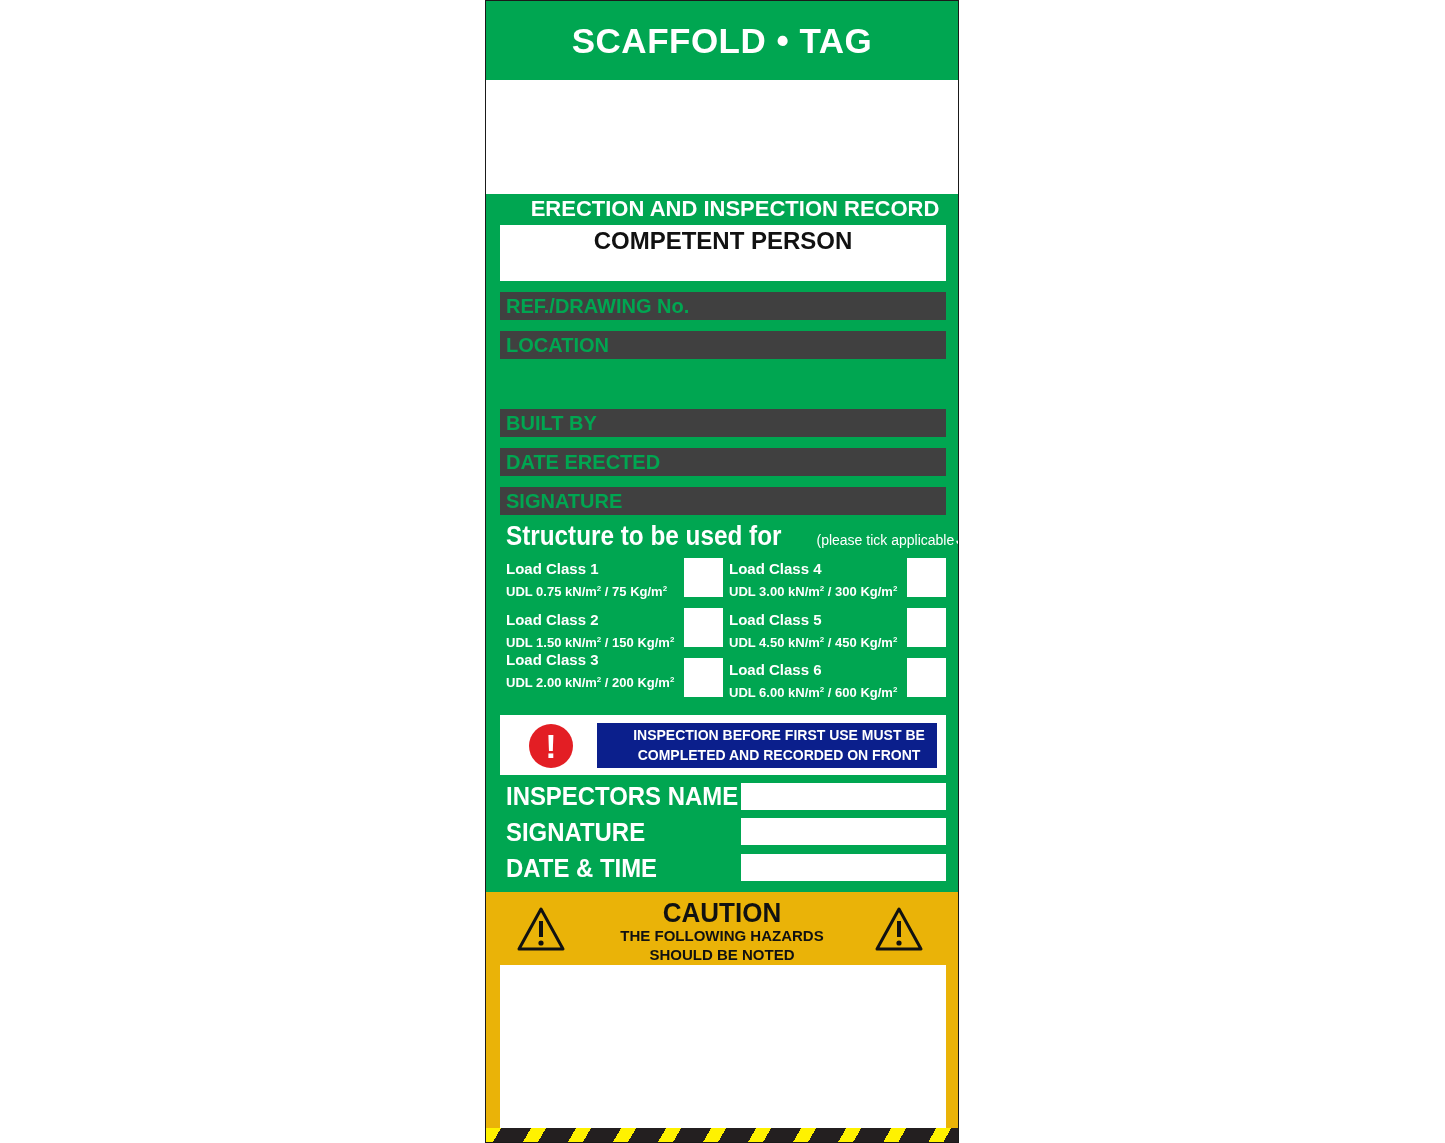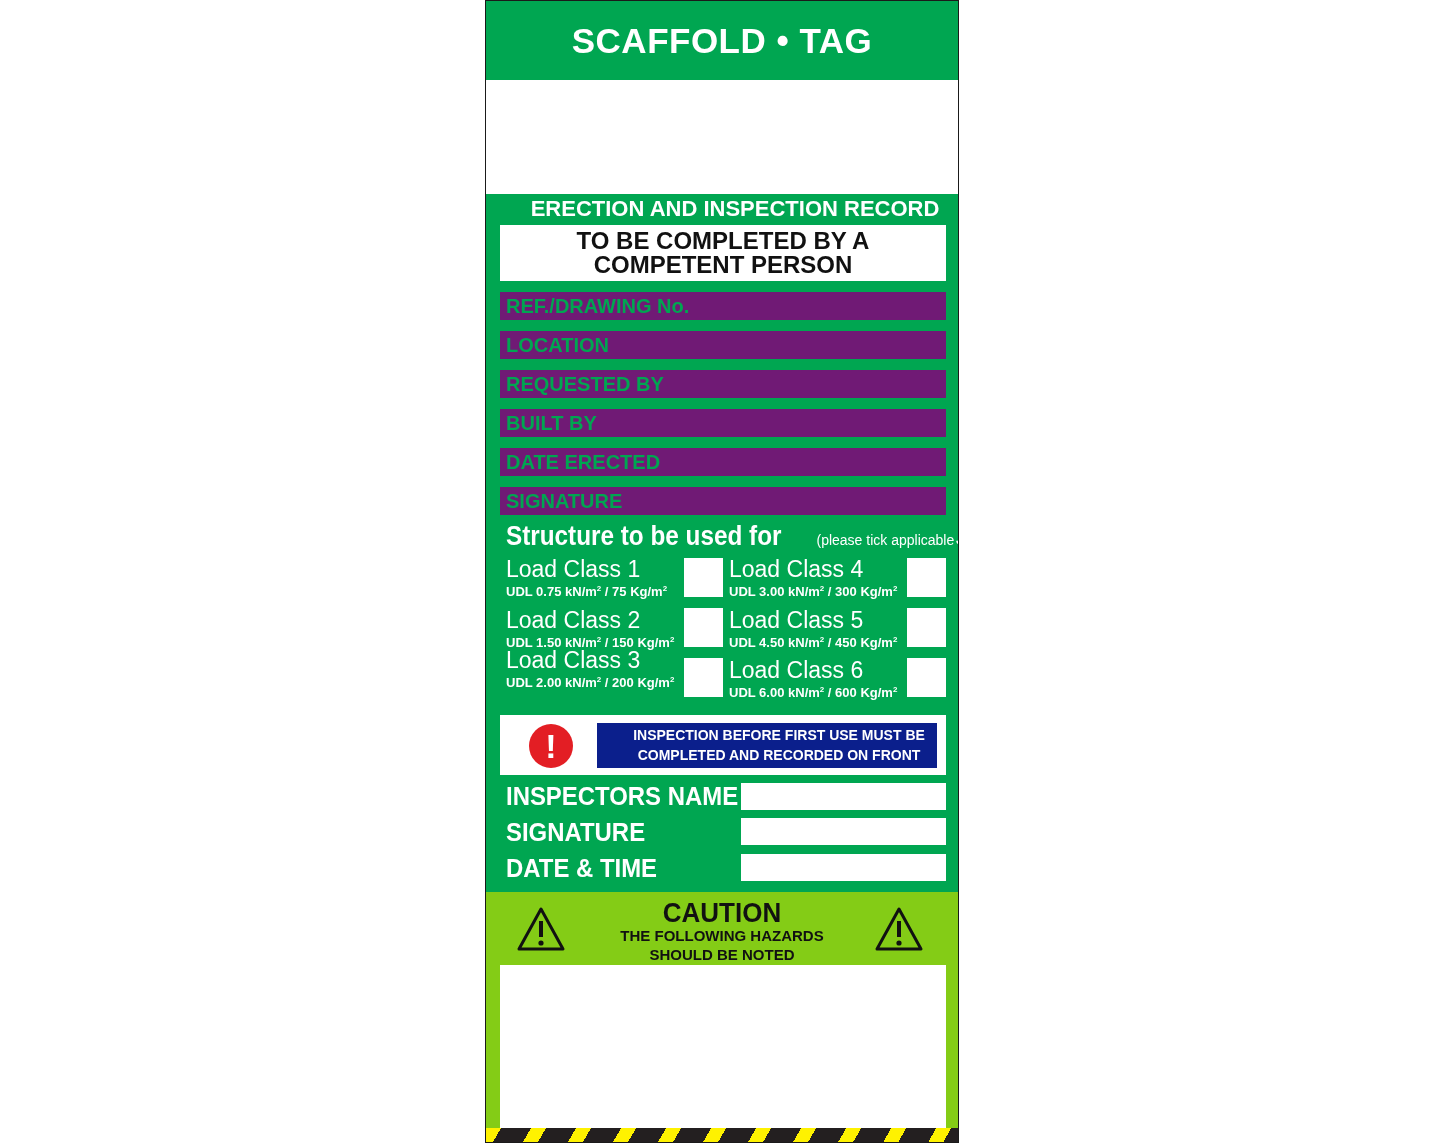--- a/index.html
+++ b/index.html
@@ -3,59 +3,57 @@
 <meta charset="utf-8">
 <style>
   html, body { margin:0; padding:0; }
   body { width:1445px; height:1143px; background:#ffffff; position:relative; overflow:hidden; font-family:"Liberation Sans", sans-serif; }
   .tag { position:absolute; left:485px; top:0; width:474px; height:1143px; border:1px solid #1a1a1a; box-sizing:border-box; background:#00a651; overflow:hidden; }
   .hdr { position:absolute; left:0; top:0; width:100%; height:79px; background:#00a651; display:flex; align-items:center; justify-content:center; }
   .hdr span { color:#fff; font-weight:bold; font-size:35px; letter-spacing:0.5px; }
   .blank-top { position:absolute; left:0; top:79px; width:100%; height:114px; background:#fff; }
   .rec-title { position:absolute; left:13px; top:195px; width:100%; text-align:center; color:#fff; font-weight:bold; font-size:22px; }
   .competent { position:absolute; left:14px; top:224px; width:446px; height:56px; background:#fff; text-align:center; color:#111; font-weight:bold; font-size:24px; line-height:24px; padding-top:4px; box-sizing:border-box; }
-  .field { position:absolute; left:14px; width:446px; height:28px; background:#701a75; box-sizing:border-box; padding-left:6px; color:#00a651; font-weight:bold; font-size:20px; line-height:28px; }
+  .field { position:absolute; left:14px; width:446px; height:28px; background:#404040; box-sizing:border-box; padding-left:6px; color:#00a651; font-weight:bold; font-size:20px; line-height:28px; }
   .struct { position:absolute; left:20px; top:520px; color:#fff; white-space:nowrap; }
   .struct .big { font-weight:bold; font-size:27px; transform:scaleX(0.9); transform-origin:left; display:inline-block; }
   .struct .small { font-size:14px; }
   .lc { position:absolute; color:#fff; white-space:nowrap; }
-  .lc .t { font-size:23px; font-weight:normal; display:block; line-height:26px; }
+  .lc .t { font-size:15px; font-weight:bold; display:block; line-height:26px; }
   .lc .u { font-size:13px; font-weight:bold; display:block; line-height:14px; }
   .lc sup { font-size:8px; }
   .box { position:absolute; width:39px; height:39px; background:#fff; }
   .notice { position:absolute; left:14px; top:714px; width:446px; height:60px; background:#fff; }
   .excl { position:absolute; left:29px; top:9px; width:44px; height:44px; border-radius:50%; background:#e31e24; color:#fff; font-weight:bold; font-size:34px; text-align:center; line-height:44px; }
   .bluebox { position:absolute; left:97px; top:8px; width:340px; height:45px; background:#0b1f8c; color:#fff; font-weight:bold; font-size:14px; text-align:center; line-height:20px; padding-top:2px; box-sizing:border-box;padding-left:24px; }
   .insp-label { position:absolute; left:20px; color:#fff; font-weight:bold; font-size:26px; transform:scaleX(0.92); transform-origin:left; white-space:nowrap; }
   .insp-input { position:absolute; left:255px; width:205px; height:27px; background:#fff; }
-  .caution { position:absolute; left:0; top:891px; width:100%; height:252px; background:#84cc16; }
+  .caution { position:absolute; left:0; top:891px; width:100%; height:252px; background:#eab308; }
   .caution .title { position:absolute; left:0; top:6px; width:100%; text-align:center; font-weight:bold; font-size:26px; color:#111; transform:scaleY(1.05); }
   .caution .sub { position:absolute; left:0; top:34px; width:100%; text-align:center; font-weight:bold; font-size:15px; color:#111; line-height:19px; }
   .warn { position:absolute; top:14px; width:50px; height:46px; }
   .hazard-area { position:absolute; left:14px; top:73px; width:446px; height:163px; background:#fff; }
   .stripes { position:absolute; left:0; bottom:0; width:100%; height:16px; background:repeating-linear-gradient(120deg, #fff200 0 13px, #231f20 13px 39px); }
 </style>
 </head>
 <body>
 
 <div class="tag">
   <div class="hdr">
     <span>SCAFFOLD • TAG</span>
   </div>
   <div class="blank-top"></div>
 
   <div class="rec-title">ERECTION AND INSPECTION RECORD</div>
   <div class="competent">
-    <div>TO BE COMPLETED BY A</div>
     <div>COMPETENT PERSON</div>
   </div>
 
   <div class="field" style="top:291px"><span>REF./DRAWING No.</span></div>
   <div class="field" style="top:330px"><span>LOCATION</span></div>
-  <div class="field" style="top:369px"><span>REQUESTED BY</span></div>
   <div class="field" style="top:408px"><span>BUILT BY</span></div>
   <div class="field" style="top:447px"><span>DATE ERECTED</span></div>
   <div class="field" style="top:486px"><span>SIGNATURE</span></div>
 
   <div class="struct">
     <span class="big">Structure to be used for</span>
     <span class="small">(please tick applicable✓)</span>
   </div>
 
   <div class="lc" style="left:20px; top:555px">

